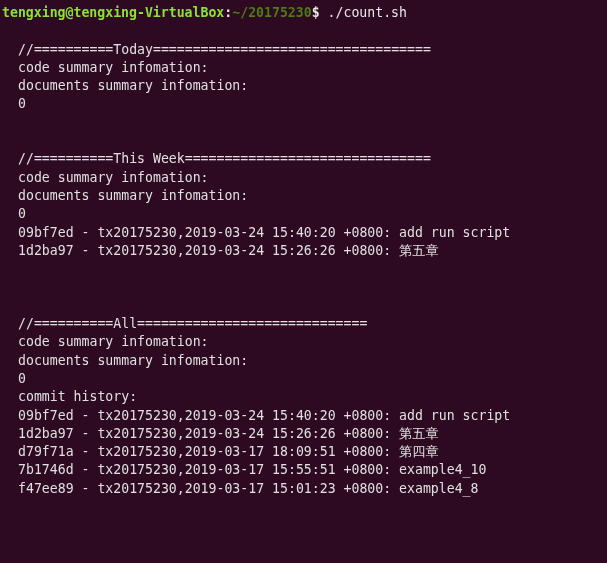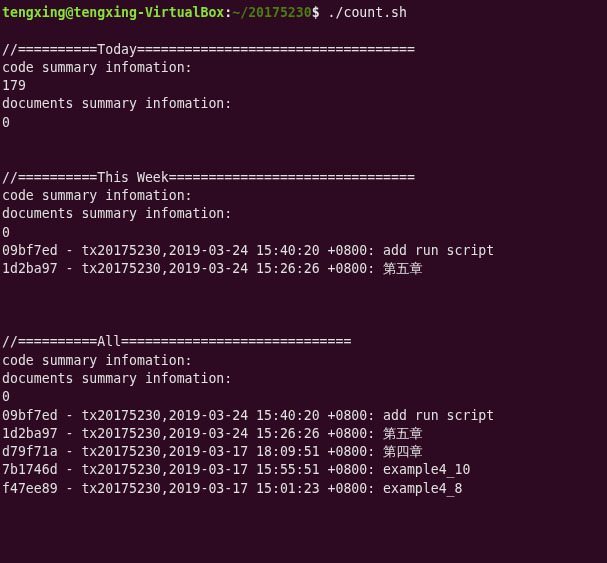--- a/index.html
+++ b/index.html
@@ -52,34 +52,34 @@
   }
   .prompt-dollar {
     color: #E8E8E8;
     font-weight: bold;
   }
   .cmd {
     color: #E8E8E8;
   }
   .out {
     color: #E0E0E0;
+    margin-left: 16px;
   }
 </style>
 </head>
 <body>
 
 <div id="terminal">
 
   <div class="line"><span class="user-host">tengxing@tengxing-VirtualBox</span><span class="sep-colon">:</span><span class="path">~/20175230</span><span class="prompt-dollar">$</span><span class="cmd"> ./count.sh</span></div>
 
   <div class="blank"> </div>
 
   <div class="line out">//==========Today===================================</div>
   <div class="line out">code summary infomation:</div>
-  <div class="line out">179</div>
   <div class="line out">documents summary infomation:</div>
   <div class="line out">0</div>
 
   <div class="blank"> </div>
   <div class="blank"> </div>
 
   <div class="line out">//==========This Week===============================</div>
   <div class="line out">code summary infomation:</div>
   <div class="line out">documents summary infomation:</div>
   <div class="line out">0</div>
@@ -87,19 +87,20 @@
   <div class="line out">1d2ba97 - tx20175230,2019-03-24 15:26:26 +0800: 第五章</div>
 
   <div class="blank"> </div>
   <div class="blank"> </div>
   <div class="blank"> </div>
 
   <div class="line out">//==========All=============================</div>
   <div class="line out">code summary infomation:</div>
   <div class="line out">documents summary infomation:</div>
   <div class="line out">0</div>
+  <div class="line out">commit history:</div>
   <div class="line out">09bf7ed - tx20175230,2019-03-24 15:40:20 +0800: add run script</div>
   <div class="line out">1d2ba97 - tx20175230,2019-03-24 15:26:26 +0800: 第五章</div>
   <div class="line out">d79f71a - tx20175230,2019-03-17 18:09:51 +0800: 第四章</div>
   <div class="line out">7b1746d - tx20175230,2019-03-17 15:55:51 +0800: example4_10</div>
   <div class="line out">f47ee89 - tx20175230,2019-03-17 15:01:23 +0800: example4_8</div>
 
 </div>
 
 </body></html>

